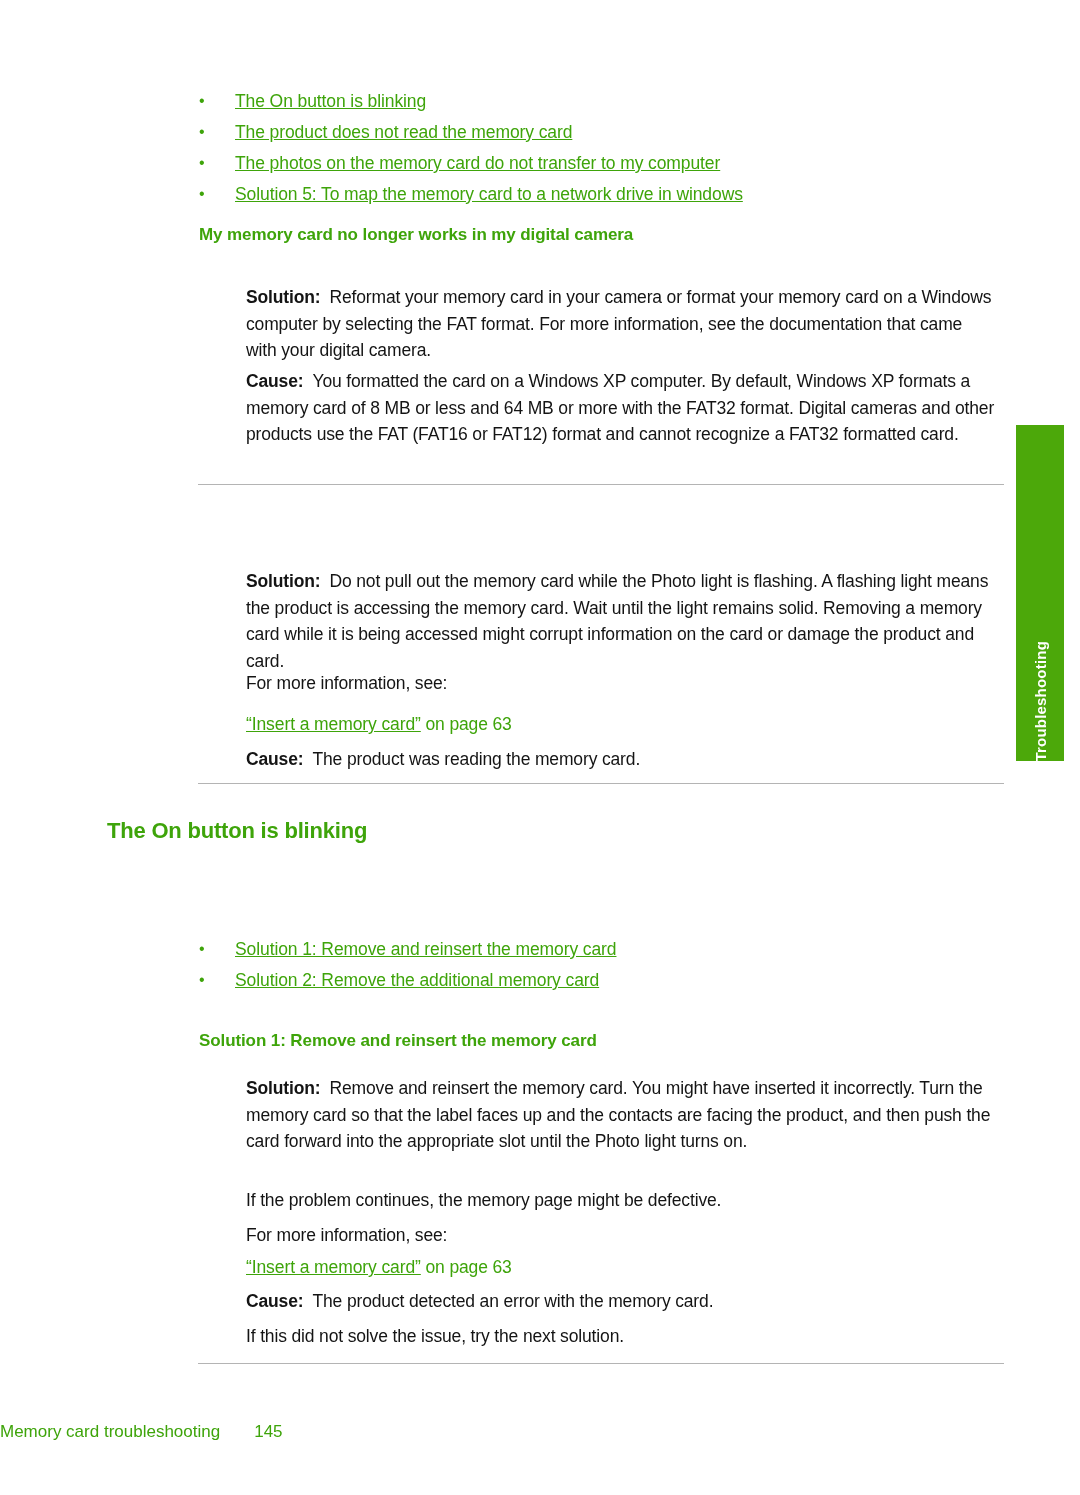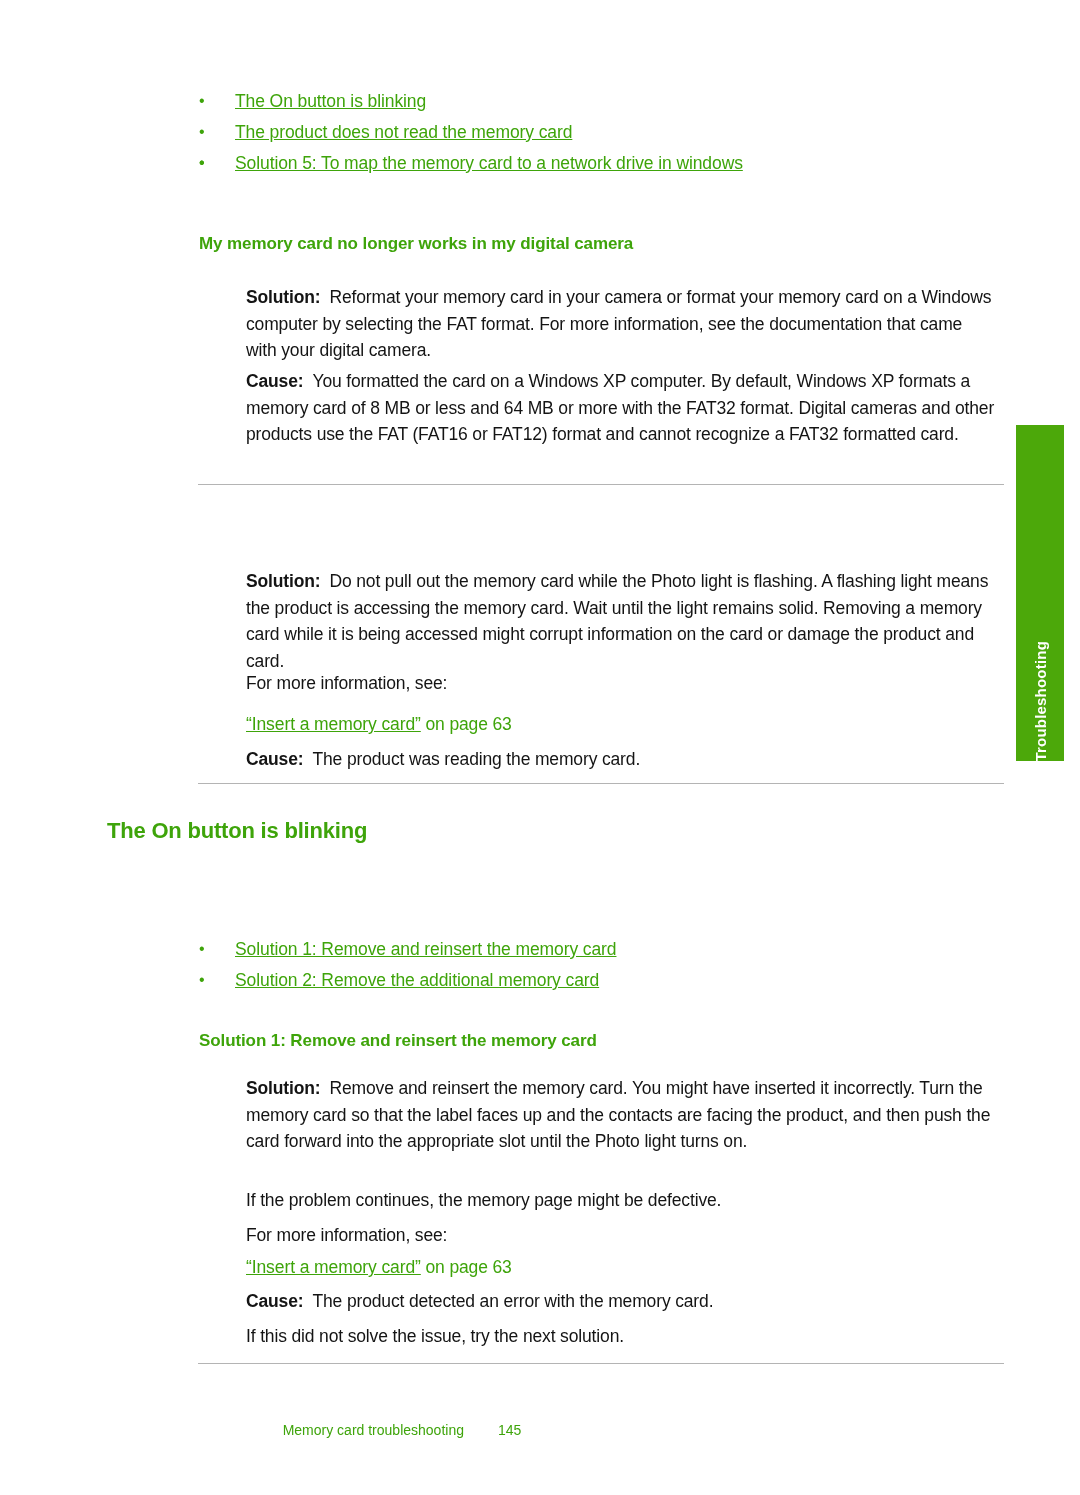--- a/index.html
+++ b/index.html
@@ -114,25 +114,25 @@
     padding-bottom: 14px;
     white-space: nowrap;
   }
 
   
   .footer {
     position: absolute;
     left: 0;
     top: 1422px;
     width: 880px;
-    text-align: center;
+    text-align: left;
     padding-right: 76px;
     box-sizing: border-box;
     color: #3ea40a;
-    font-size: 14px;
+    font-size: 17px;
   }
   .footer .pg { display: inline-block; margin-left: 34px; }
 
   .blk { position: absolute; left: 235px; width: 772px; }
   .blk-wide { position: absolute; left: 235px; width: 775px; }
 </style>
 </head>
 <body>
 
 <div class="page">
@@ -141,28 +141,29 @@
     <li>
       <span class="bullet">•</span>
       <a class="xref" href="#">The On button is blinking</a>
     </li>
     <li>
       <span class="bullet">•</span>
       <a class="xref" href="#">The product does not read the memory card</a>
     </li>
     <li>
       <span class="bullet">•</span>
+      <a class="xref" href="#">The photos on the memory card do not transfer to my computer</a>
     </li>
     <li>
       <span class="bullet">•</span>
       <a class="xref" href="#">Solution 5: To map the memory card to a network drive in windows</a>
     </li>
   </ul>
 
-  <h2 class="sub-head" style="position:absolute;left:199px;top:234px;">My memory card no longer works in my digital camera</h2>
+  <h2 class="sub-head" style="position:absolute;left:199px;top:225px;">My memory card no longer works in my digital camera</h2>
 
   <div class="blk" style="top:273px;">
     <p class="body">
       <b>Solution:</b><span class="lead-gap"></span><span>Reformat your memory card in your camera or format your memory card on a Windows computer by selecting the FAT format. For more information, see the documentation that came with your digital camera.</span>
     </p>
   </div>
 
   <div class="blk" style="top:357px;">
     <p class="body">
       <b>Cause:</b><span class="lead-gap"></span><span>You formatted the card on a Windows XP computer. By default, Windows XP formats a memory card of 8 MB or less and 64 MB or more with the FAT32 format. Digital cameras and other products use the FAT (FAT16 or FAT12) format and cannot recognize a FAT32 formatted card.</span>

